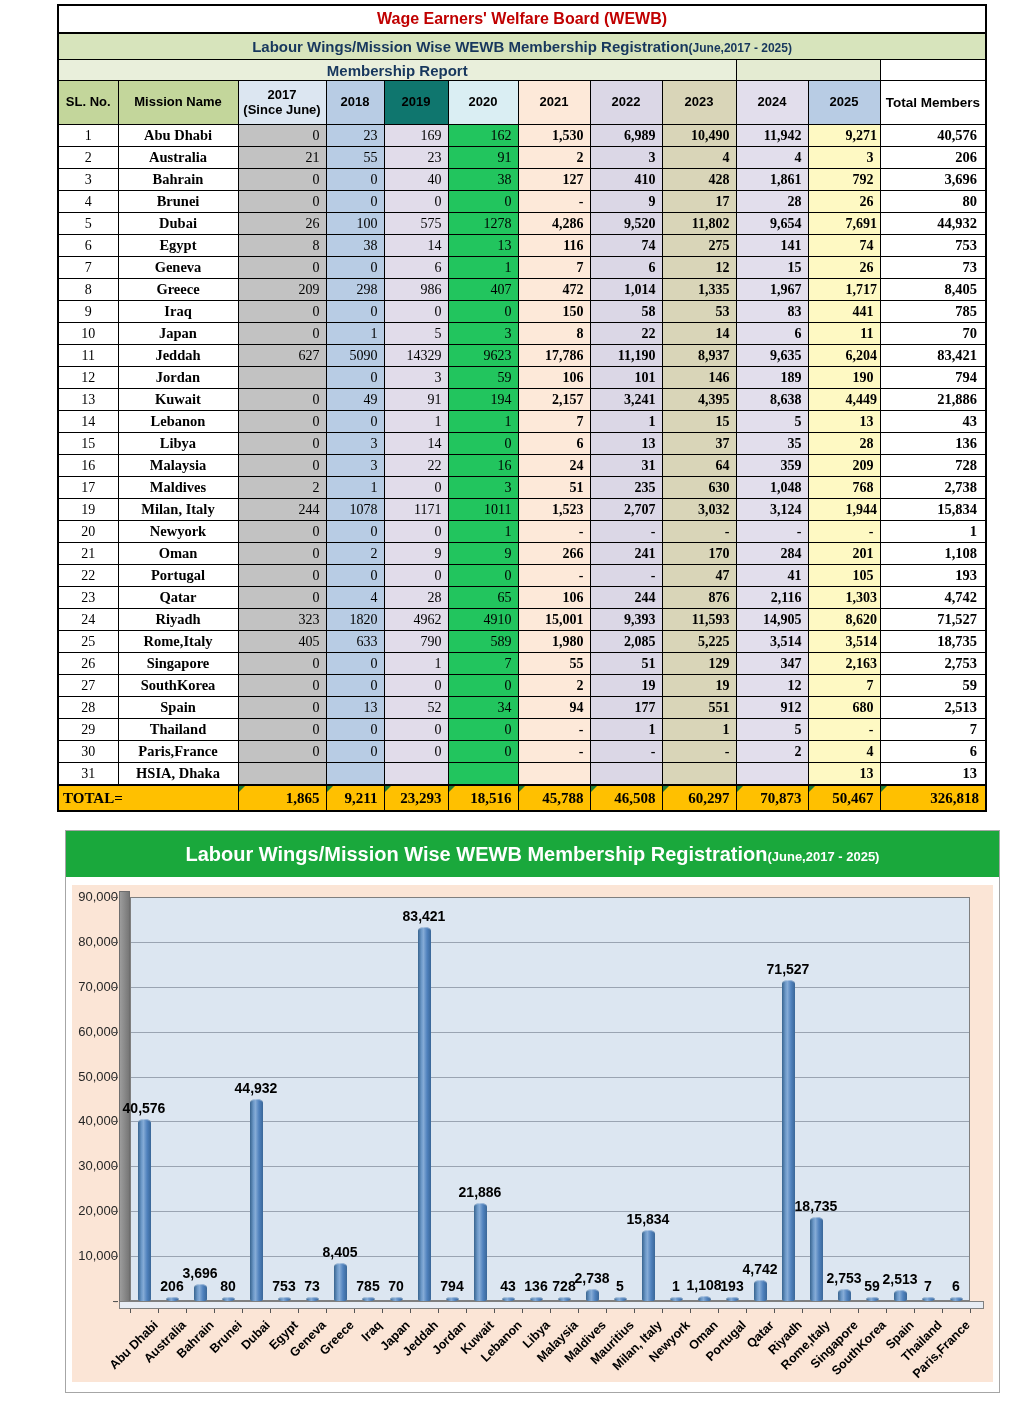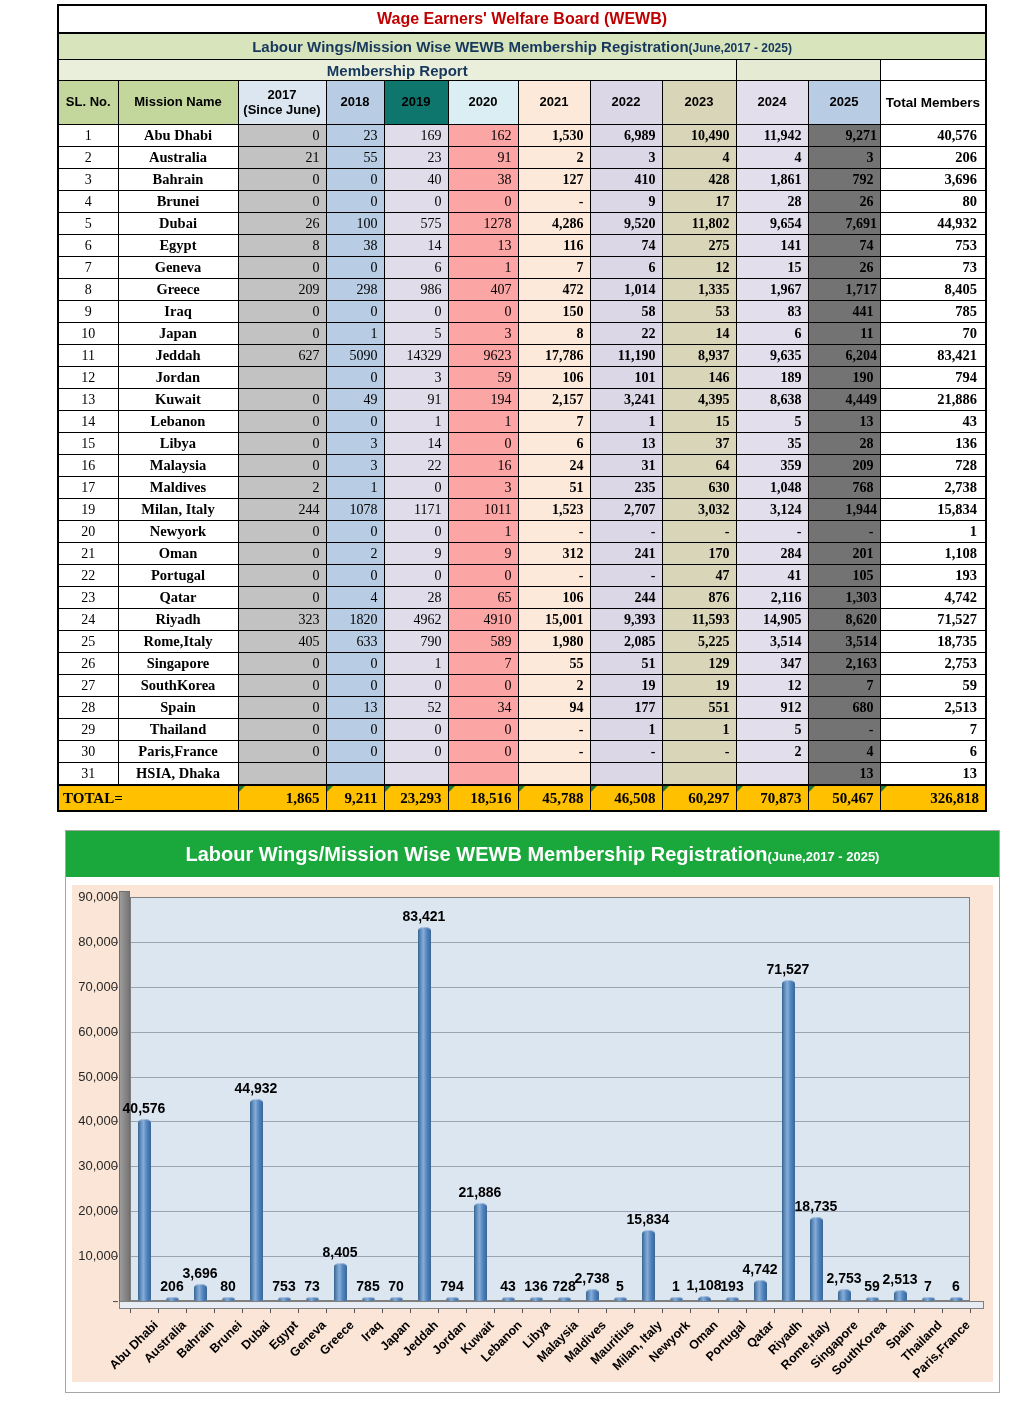--- a/index.html
+++ b/index.html
@@ -35,26 +35,26 @@
   .th-2023{background:#D9D5B8;}
   .th-2024{background:#E2DEEC;}
   .th-total{background:#fff;font-size:13.5px;}
   tbody td{font-family:"Liberation Serif",serif;font-size:14px;height:21px;}
   td.c-sl{text-align:center;}
   td.c-name{text-align:center;font-weight:bold;font-size:14.5px;}
   td.num{text-align:right;padding-right:6px;}
   td.y2017{background:#C2C2C2;}
   td.y2018{background:#B8CCE4;}
   td.y2019{background:#E1DCEA;}
-  td.y2020{background:#fca5a5;}
+  td.y2020{background:#22c55e;}
   td.y2021{background:#FDE9D9;font-weight:bold;}
   td.y2022{background:#DBD7E6;font-weight:bold;}
   td.y2023{background:#D9D5B8;font-weight:bold;}
   td.y2024{background:#E2DEEC;font-weight:bold;}
-  td.y2025{background:#737373;font-weight:bold;padding-left:37px;}
+  td.y2025{background:#fef9c3;font-weight:bold;padding-left:37px;}
   td.c-total{font-weight:bold;font-size:14.5px;text-align:right;padding-right:8px;}
   tr.total-row td{background:var(--gold);font-family:"Liberation Serif",serif;font-weight:bold;
     font-size:15px;height:24px;border-top:2px solid #000;border-bottom:2px solid #000;position:relative;}
   tr.total-row td.t-label{text-align:left;}
   tr.total-row td.num{padding-right:6px;}
   .tri:before{content:"";position:absolute;top:0;left:0;width:0;height:0;
     border-top:6px solid #1E7B34;border-right:6px solid transparent;}
   
   .chart-section{margin:18px 0 0 65px;width:935px;height:563px;border:1px solid #A6A6A6;
     background:#fff;box-sizing:border-box;}
@@ -395,21 +395,21 @@
           <td class="y2025 num">-</td>
           <td class="c-total">1</td>
         </tr>
         <tr>
           <td class="c-sl">21</td>
           <td class="c-name">Oman</td>
           <td class="y2017 num">0</td>
           <td class="y2018 num">2</td>
           <td class="y2019 num">9</td>
           <td class="y2020 num">9</td>
-          <td class="y2021 num">312</td>
+          <td class="y2021 num">266</td>
           <td class="y2022 num">241</td>
           <td class="y2023 num">170</td>
           <td class="y2024 num">284</td>
           <td class="y2025 num">201</td>
           <td class="c-total">1,108</td>
         </tr>
         <tr>
           <td class="c-sl">22</td>
           <td class="c-name">Portugal</td>
           <td class="y2017 num">0</td>

